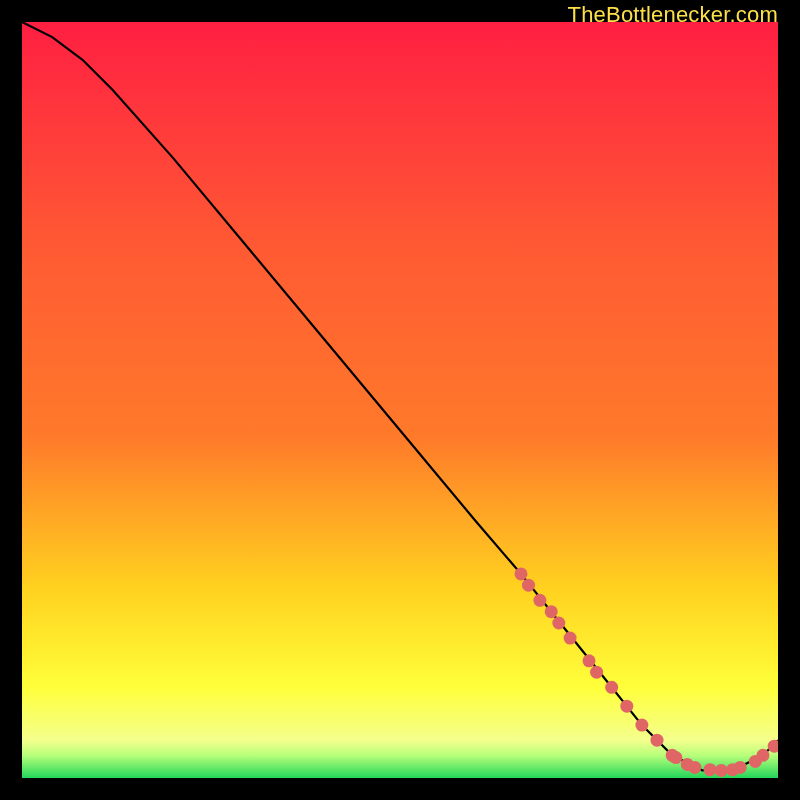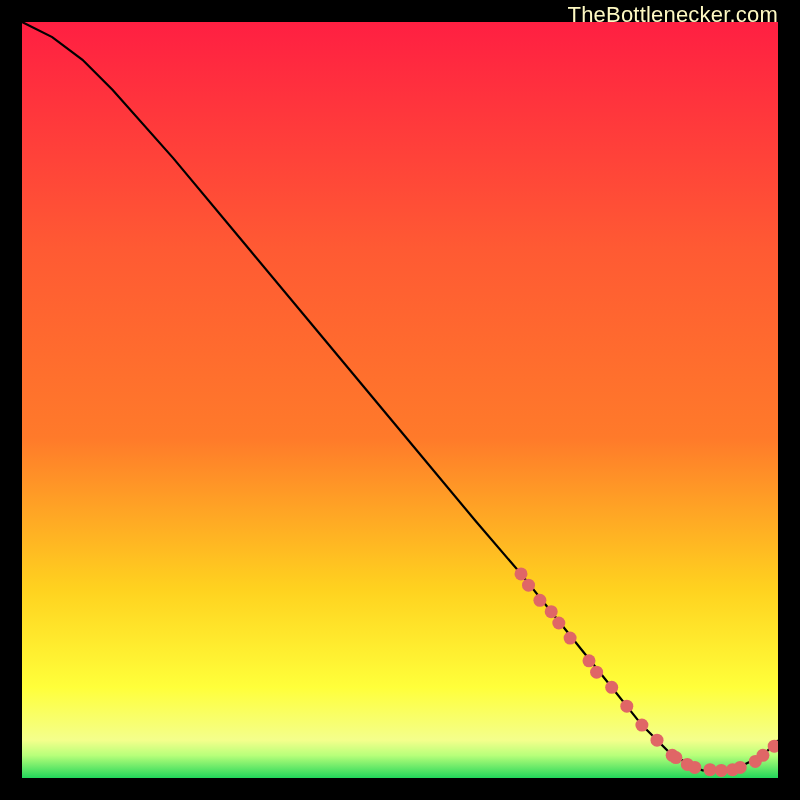--- a/index.html
+++ b/index.html
@@ -21,21 +21,21 @@
     position: absolute;
     left: 22px;
     top: 22px;
     width: 756px;
     height: 756px;
   }
   .watermark {
     position: absolute;
     top: 2px;
     right: 22px;
-    color: #fef9c3;
+    color: #fde047;
     font-size: 22px;
     font-weight: 400;
     letter-spacing: 0.2px;
     user-select: none;
   }
 </style>
 </head>
 <body>
 
 <div class="stage">

